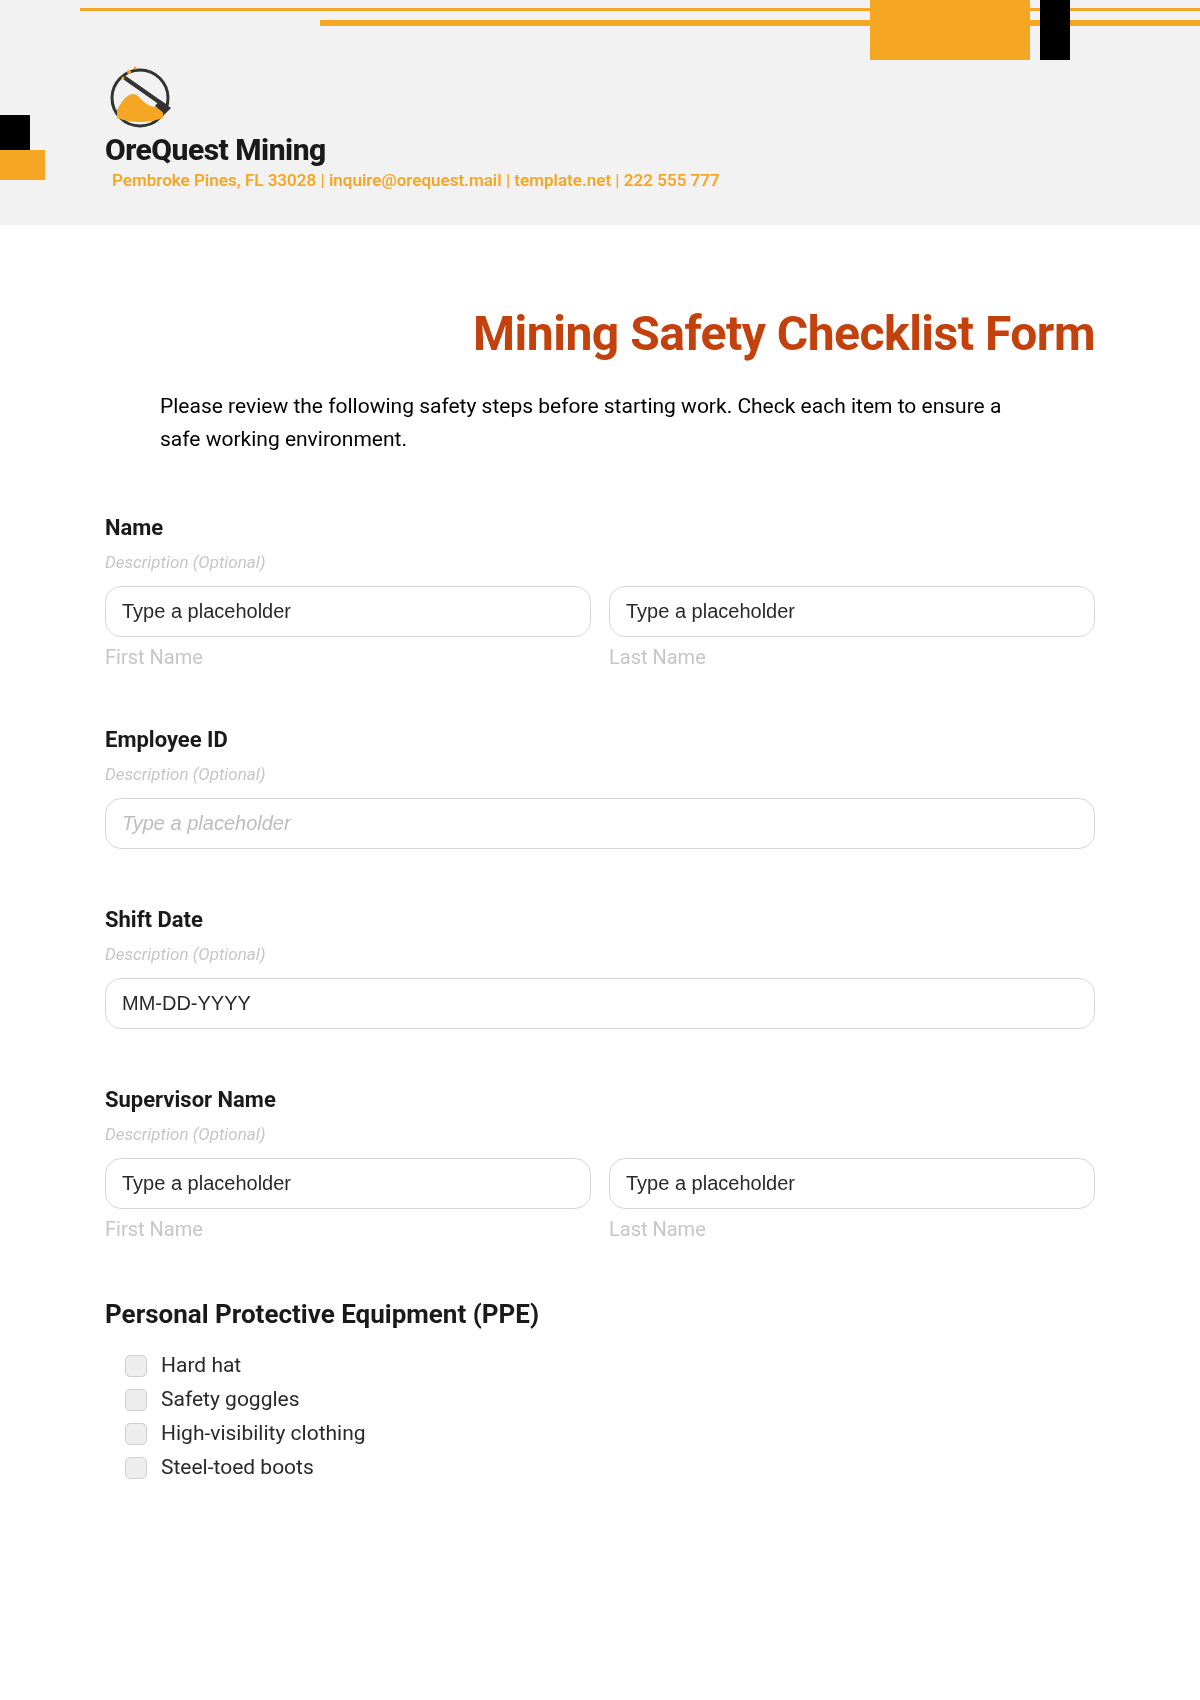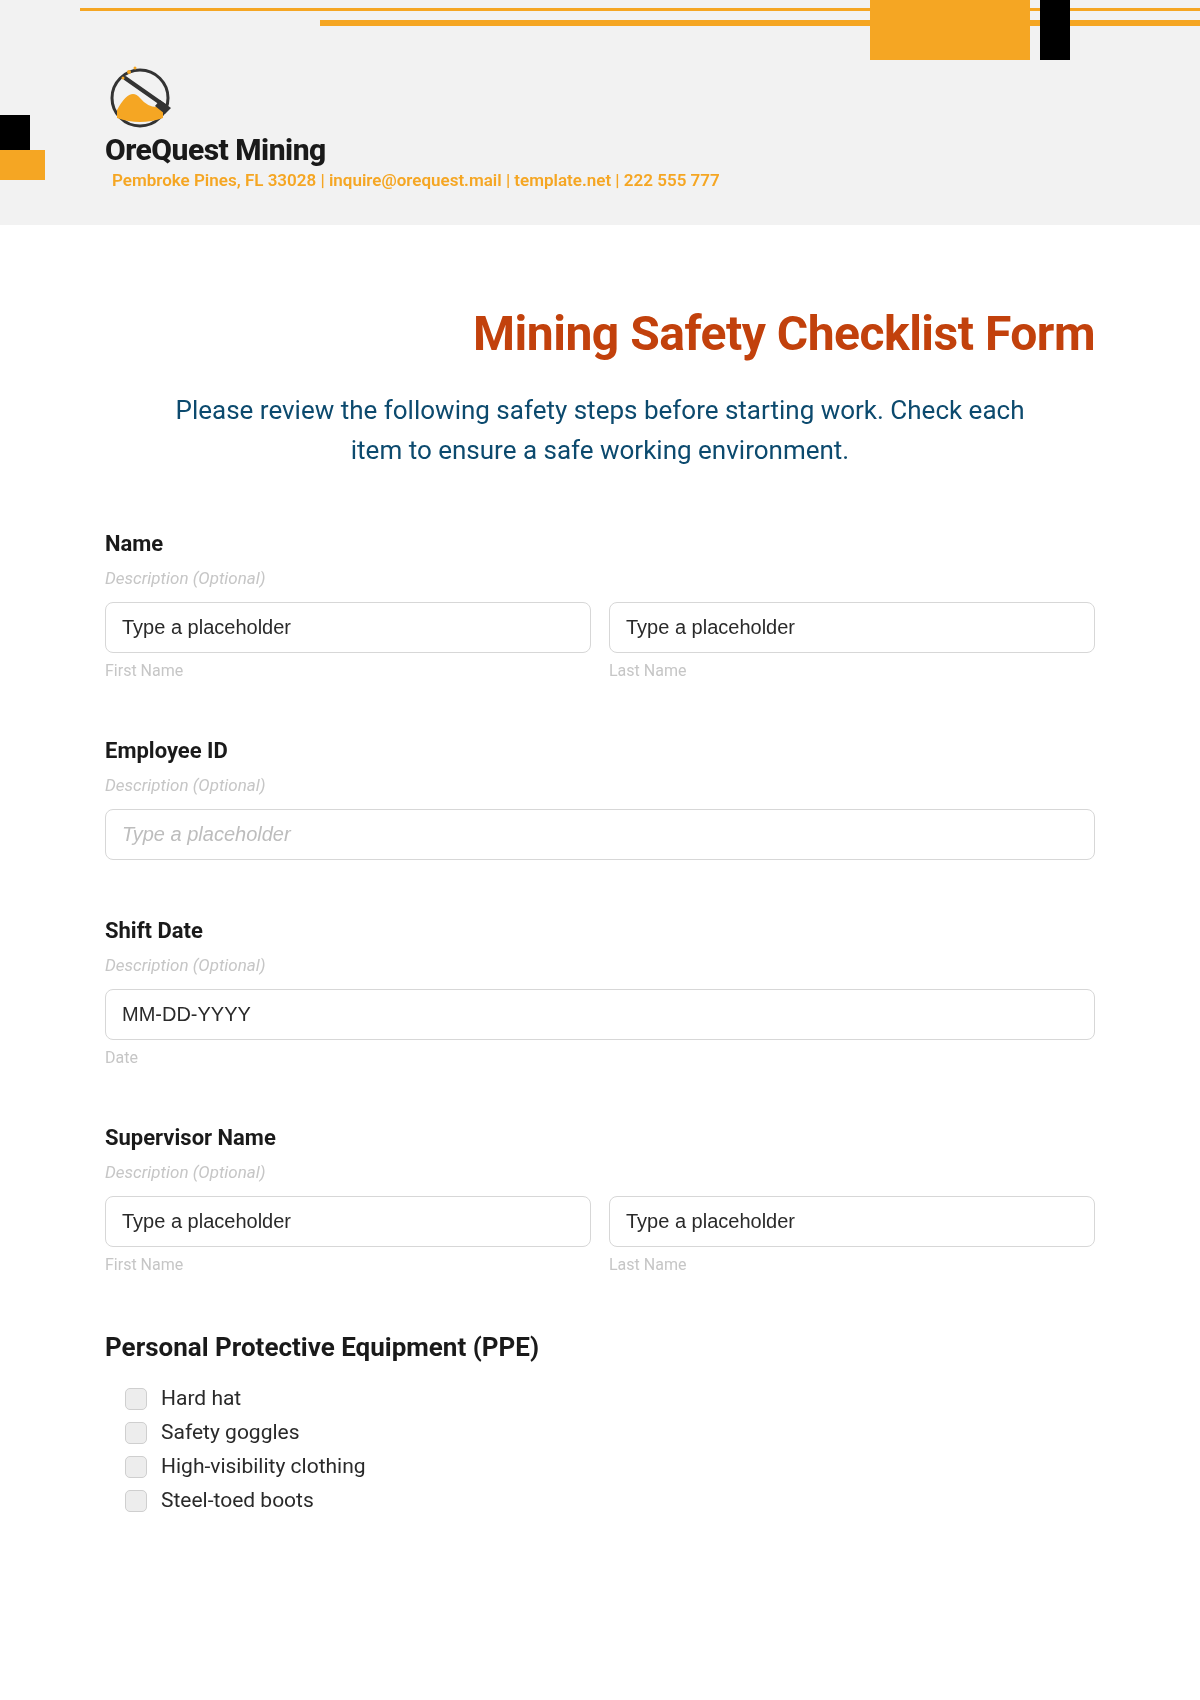--- a/index.html
+++ b/index.html
@@ -10,29 +10,29 @@
 .deco-block-orange { position: absolute; right: 170px; top: 0; width: 160px; height: 60px; background: #f5a623; }
 .deco-block-black { position: absolute; right: 130px; top: 0; width: 30px; height: 60px; background: #000; }
 .deco-left-black { position: absolute; left: 0; top: 115px; width: 30px; height: 35px; background: #000; }
 .deco-left-orange { position: absolute; left: 0; top: 150px; width: 45px; height: 30px; background: #f5a623; }
 .logo-wrap { position: absolute; left: 105px; top: 58px; }
 .logo-svg { width: 80px; height: 70px; }
 .company-name { position: absolute; left: 105px; top: 132px; font-size: 30px; font-weight: 800; color: #1a1a1a; letter-spacing: -0.5px; }
 .company-info { position: absolute; left: 112px; top: 170px; font-size: 17px; font-weight: 600; color: #f5a623; }
 .page { padding: 80px 105px 40px 105px; }
 .form-title { font-size: 48px; font-weight: 700; text-align: right; color: #c2410c; margin-bottom: 28px; letter-spacing: -0.5px; }
-.form-intro { font-size: 26px; line-height: 1.55; text-align: center; color: #0c4a6e; margin: 0 auto 60px auto; max-width: 880px; }
+.form-intro { font-size: 21px; line-height: 1.55; color: #000000; margin: 0 auto 60px auto; max-width: 880px; }
 .field-group { margin-bottom: 58px; }
 .field-label { font-size: 22px; font-weight: 700; color: #1a1a1a; margin-bottom: 12px; }
 .field-desc { font-size: 17px; font-style: italic; color: #c6c6c6; margin-bottom: 14px; }
 .row { display: flex; gap: 18px; }
 .col { flex: 1; }
-.input { width: 100%; border: 1px solid #d7d7d7; border-radius: 8px; padding: 13px 16px; font-size: 20px; color: #2a2a2a; background: #fff; }
+.input { width: 100%; border: 1px solid #d7d7d7; border-radius: 16px; padding: 13px 16px; font-size: 20px; color: #2a2a2a; background: #fff; }
 .input::placeholder { color: #bdbdbd; font-style: italic; }
-.sub-label { font-size: 16px; color: #c6c6c6; margin-top: 8px; }
+.sub-label { font-size: 20px; color: #c6c6c6; margin-top: 8px; }
 .section-heading { font-size: 26px; font-weight: 700; color: #1a1a1a; margin-bottom: 24px; margin-top: 17px; }
 .checklist { padding-left: 20px; }
 .check-row { display: flex; align-items: flex-end; gap: 14px; margin-bottom: 10px; }
 .checkbox { width: 22px; height: 22px; border: 1px solid #cfcfcf; border-radius: 5px; background: #ededed; flex-shrink: 0; }
 .check-label { font-size: 21px; color: #2a2a2a; }
 </style>
 </head>
 <body>
 
 <div class="header-band">
@@ -79,21 +79,20 @@
   <div class="field-group">
     <div class="field-label">Employee ID</div>
     <div class="field-desc">Description (Optional)</div>
     <input class="input" placeholder="Type a placeholder" style="">
   </div>
 
   <div class="field-group">
     <div class="field-label">Shift Date</div>
     <div class="field-desc">Description (Optional)</div>
     <input class="input" value="MM-DD-YYYY" style="">
-    <div class="sub-label">Date</div>
   </div>
 
   <div class="field-group">
     <div class="field-label">Supervisor Name</div>
     <div class="field-desc">Description (Optional)</div>
     <div class="row">
       <div class="col">
         <input class="input" value="Type a placeholder" style="">
         <div class="sub-label">First Name</div>
       </div>

